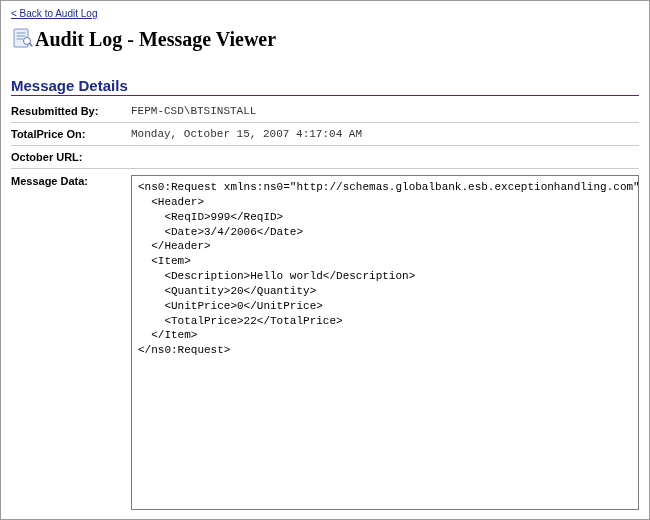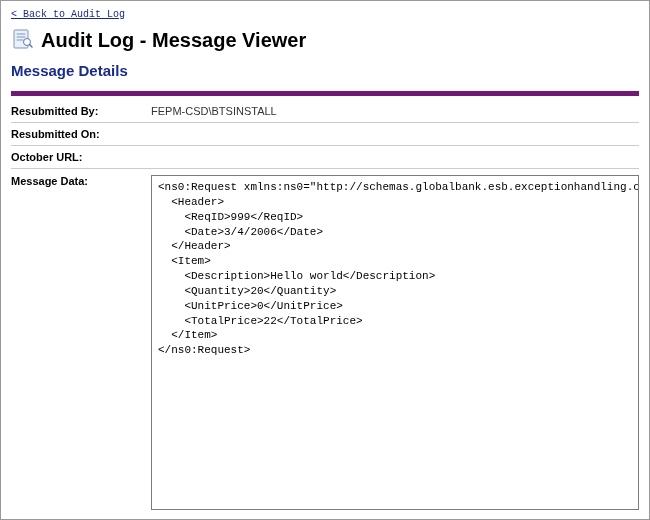--- a/index.html
+++ b/index.html
@@ -13,57 +13,58 @@
       padding: 6px 10px 10px 10px;
       color: #000;
     }
     .backlink {
       font-size: 10px;
       color: #1a2b8a;
       text-decoration: underline;
       cursor: pointer;
       display: inline-block;
       margin-bottom: 8px;
-      font-family: Liberation Mono, monospace;
     }
     .page-title {
       display: flex;
       align-items: center;
-      gap: 8px;
-      margin-bottom: 10px;
+      gap: 2px;
+      margin-bottom: 26px;
+      font-family: Liberation Serif, serif;
     }
     .page-title h1 {
       font-size: 20px;
       font-weight: bold;
       color: #000;
     }
     .page-title svg { flex-shrink: 0; }
     .section-title {
       color: #1a2b8a;
       font-size: 15px;
       font-weight: bold;
-      padding-bottom: 12px;
-      border-bottom: 5px solid #701a75;
+      padding-bottom: 1px;
+      border-bottom: 1px solid #701a75;
       margin-bottom: 4px;
     }
     .field-row {
       display: flex;
       border-bottom: 1px solid #ccc;
       padding: 5px 0;
     }
     .field-row.no-border { border-bottom: none; }
     .field-label {
-      width: 140px;
+      width: 120px;
       flex-shrink: 0;
       font-weight: bold;
       color: #000;
     }
     .field-value {
       flex: 1;
       color: #333;
+      font-family: Liberation Mono, monospace;
     }
     .msgdata-container {
       flex: 1;
       position: relative;
     }
     .msgdata {
       width: 100%;
       height: 335px;
       border: 1px solid #7b7b7b;
       font-family: "Courier New", monospace;
@@ -102,21 +103,22 @@
 </div>
 
 <div class="section-title">Message Details</div>
 
 <div class="field-row">
   <div class="field-label">Resubmitted By:</div>
   <div class="field-value">FEPM-CSD\BTSINSTALL</div>
 </div>
 
 <div class="field-row">
-  <div class="field-label">Resubmitted On:</div>
+  <div class="field-label">TotalPrice On:</div>
+  <div class="field-value">Monday, October 15, 2007 4:17:04 AM</div>
 </div>
 
 <div class="field-row">
   <div class="field-label">October URL:</div>
 </div>
 
 <div class="field-row no-border" style="align-items:flex-start; padding-top:6px;">
   <div class="field-label">Message Data:</div>
   <div class="msgdata-container">
     <textarea class="msgdata" readonly="" style="">&lt;ns0:Request xmlns:ns0="http://schemas.globalbank.esb.exceptionhandling.com"&gt;

